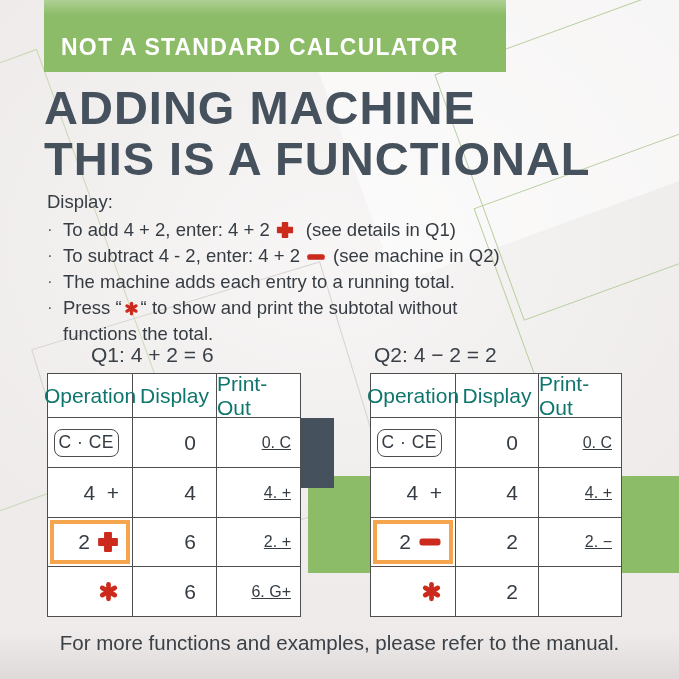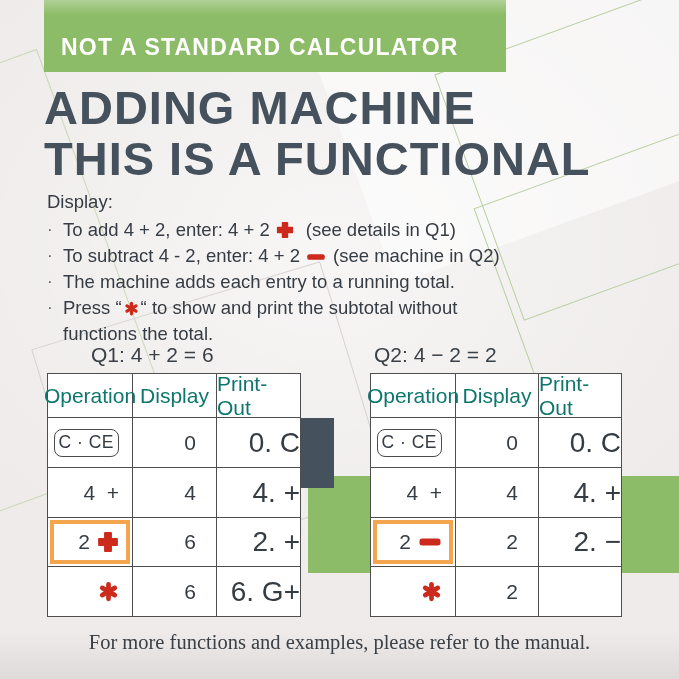--- a/index.html
+++ b/index.html
@@ -45,28 +45,28 @@
   .tbl{position:absolute;top:373px;z-index:3;display:grid;background:#fff;
     border:1px solid #4e4e4e;grid-template-rows:44px 50px 50px 49px 49px;}
   .t1{left:47px;grid-template-columns:85px 84px 83px;}
   .t2{left:370px;grid-template-columns:85px 83px 82px;}
   .c{border-right:1px solid #4e4e4e;border-bottom:1px solid #4e4e4e;
      display:flex;align-items:center;box-sizing:border-box;}
   .lc{border-right:none;} .lr{border-bottom:none;}
   .th{justify-content:center;font-size:21px;color:#0f766e;}
   .op{justify-content:flex-end;padding-right:13px;gap:7px;font-size:21px;white-space:pre;}
   .disp{justify-content:flex-end;padding-right:20px;font-size:21px;}
-  .pout{justify-content:flex-end;font-size:28px;white-space:pre;}
+  .pout{justify-content:flex-end;padding-right:9px;font-size:16px;white-space:pre;text-decoration:underline;}
   .cce{border:1.5px solid #4c4c4c;border-radius:8px;padding:2px 4px 3px;
        font-size:17.5px;letter-spacing:0.5px;white-space:pre;}
   .hl{position:relative;}
   .hlbox{position:absolute;inset:2px;border:4px solid #f4a54e;pointer-events:none;}
 
   .footer{position:absolute;left:0;right:0;top:631px;z-index:4;
-    text-align:center;font-size:20.5px;color:#3a4046;font-family:Liberation Serif, serif;}
+    text-align:center;font-size:20.5px;color:#3a4046;}
 
   .ic{vertical-align:-3px;}
   .ic-t{vertical-align:middle;}
 </style>
 </head>
 <body>
 
 <svg width="0" height="0" style="position:absolute">
   <defs>
     <g id="sym-plus">

